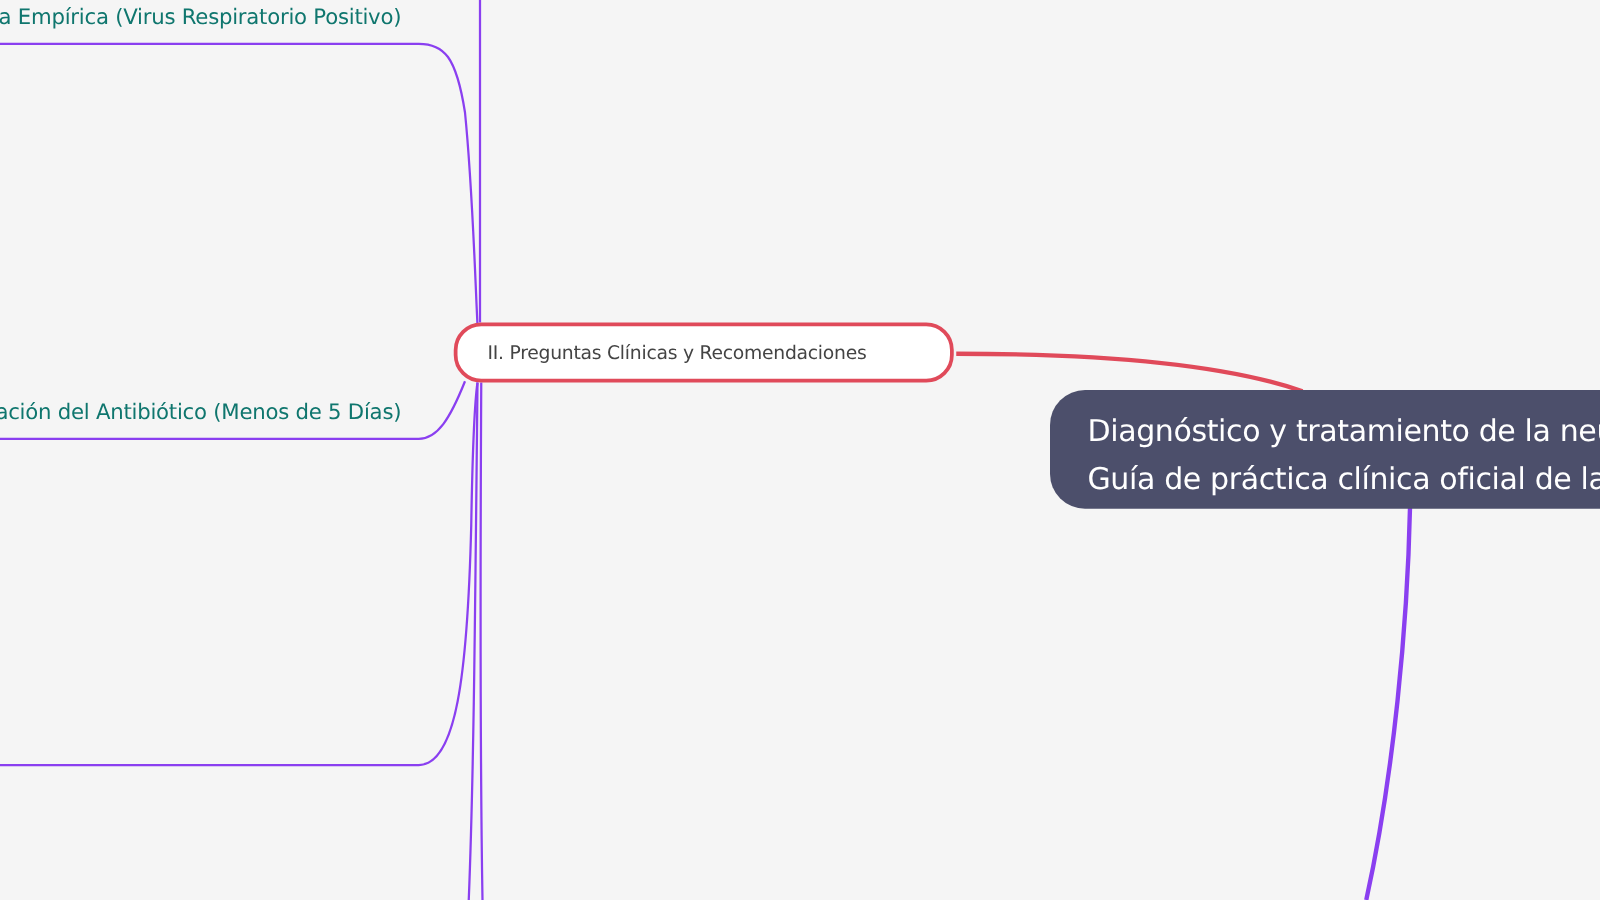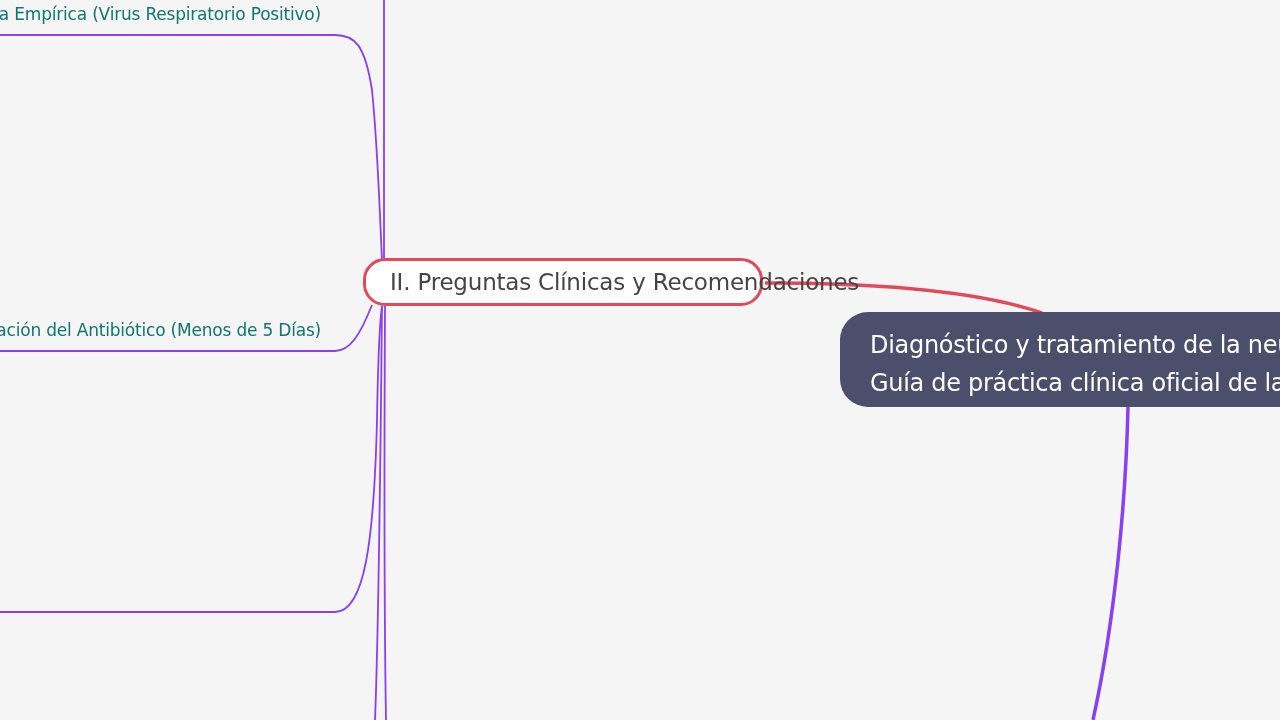--- a/index.html
+++ b/index.html
@@ -40,21 +40,21 @@
       top: 258px;
       width: 400px;
       height: 48px;
       box-sizing: border-box;
       background: #ffffff;
       border: 3px solid #e04a5a;
       border-radius: 22px;
       display: flex;
       align-items: center;
       padding-left: 24px;
-      font-size: 23px;
+      font-size: 15px;
       color: #444444;
       white-space: nowrap;
       letter-spacing: -0.2px;
     }
     .root-node {
       position: absolute;
       left: 840px;
       top: 312px;
       width: 520px;
       height: 95px;

